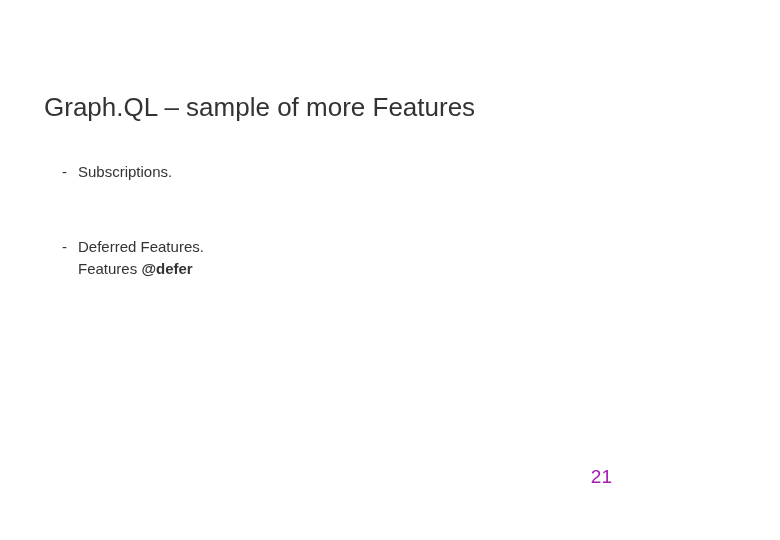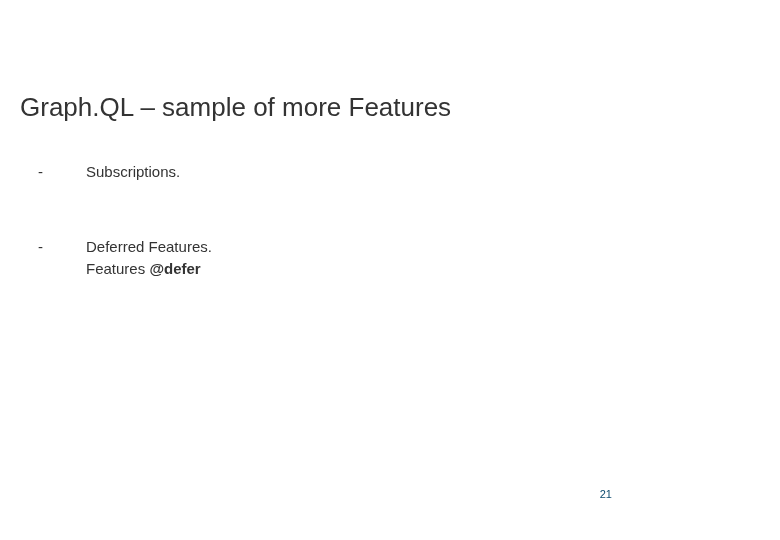--- a/index.html
+++ b/index.html
@@ -1,28 +1,28 @@
 <!DOCTYPE html>
 <html><head>
 <meta charset="utf-8">
 <style>
   * { margin: 0; padding: 0; box-sizing: border-box; }
   html, body { width: 780px; height: 540px; background: #fff; font-family: Arial, Helvetica, sans-serif; color: #333; }
-  .slide { width: 652px; height: 540px; position: relative; padding: 0 20px; }
+  .slide { width: 652px; height: 540px; position: relative; padding: 0 44px; }
   .title { font-size: 26px; font-weight: 400; color: #333; padding-top: 92px; }
   .content { padding-top: 38px; padding-left: 18px; }
   .bullet { display: flex; margin-bottom: 52px; font-size: 15px; line-height: 1.5; color: #333; }
   .dash { width: 16px; flex-shrink: 0; }
-  .bullet-body { flex: 1; margin-left: 32px; }
+  .bullet-body { flex: 1; }
   .bullet-body .hdr { }
   .bullet-body .line { }
   .bold { font-weight: 700; }
   .bold-u { font-weight: 700; }
   .dq { }
-  .page-no { position: absolute; bottom: 40px; right: 40px; font-size: 11px; color: #0c4a6e; }
+  .page-no { position: absolute; bottom: 52px; right: 40px; font-size: 19px; color: #a21caf; }
 </style>
 </head>
 <body>
 
 <div class="slide">
   <h1 class="title">Graph.QL – sample of more Features</h1>
 
   <div class="content">
 
     <div class="bullet">

